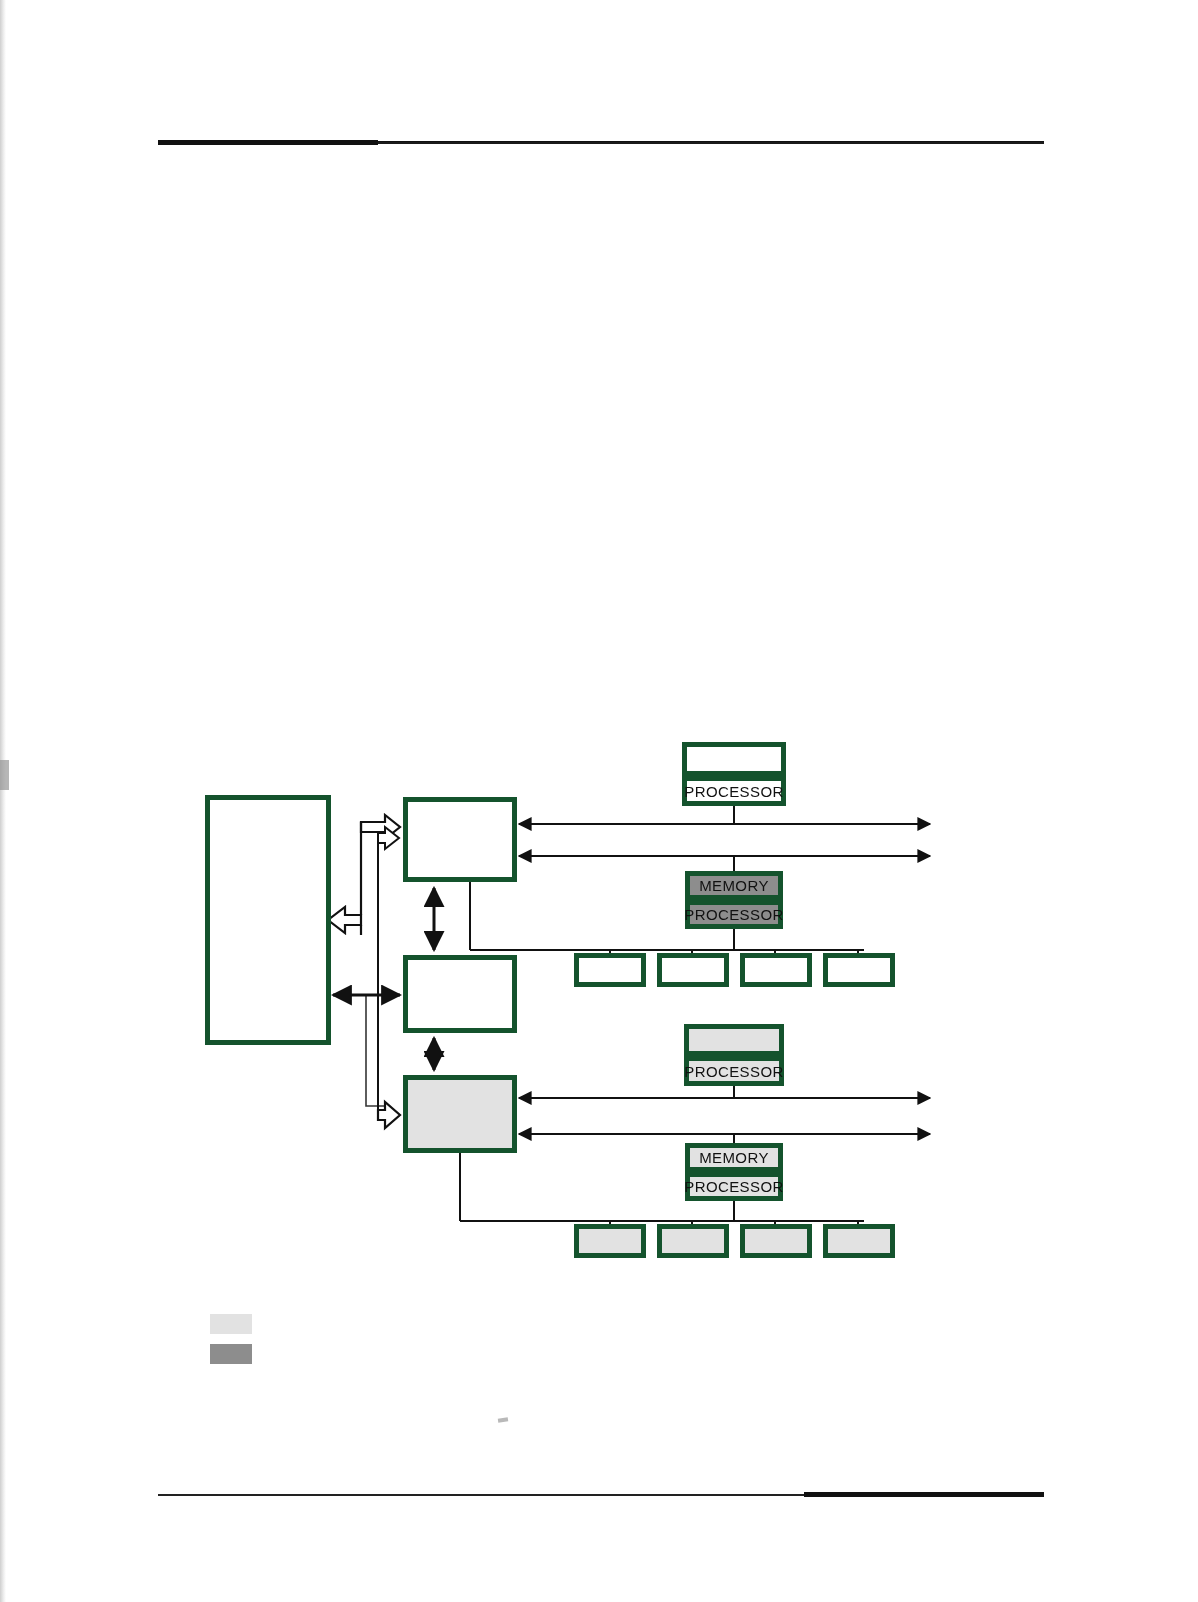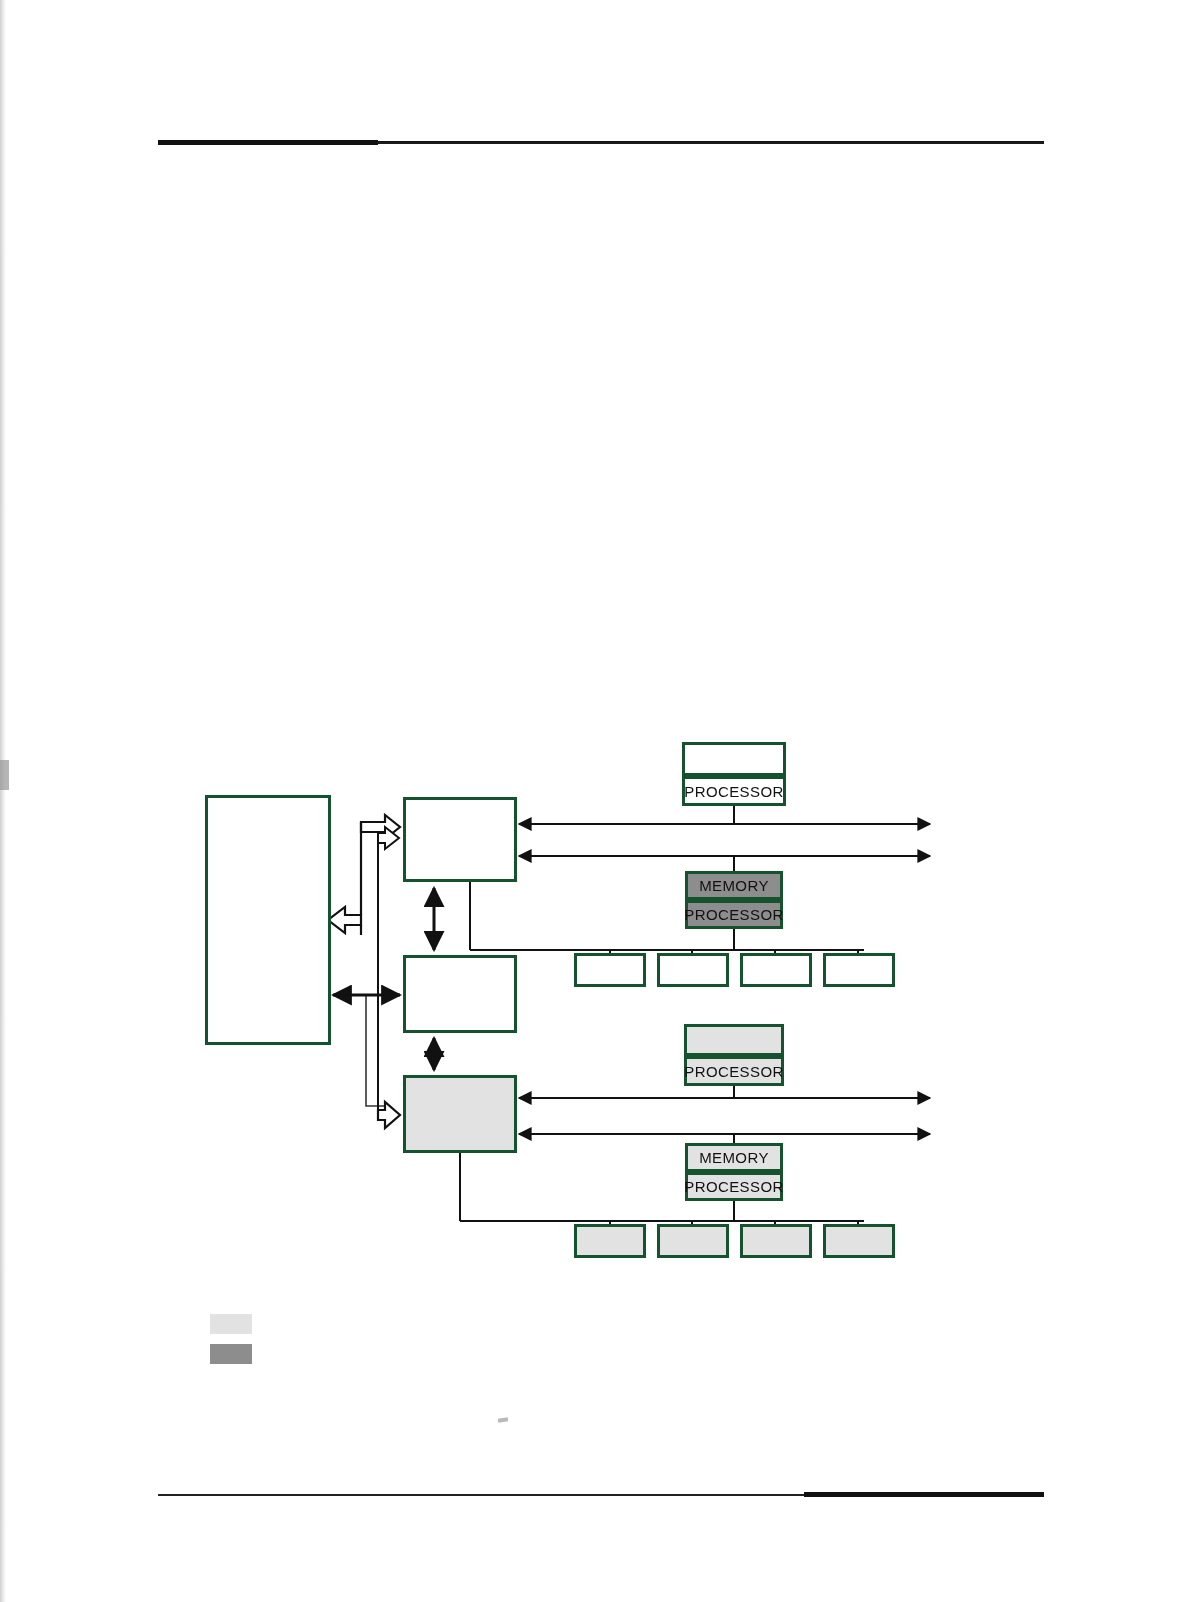--- a/index.html
+++ b/index.html
@@ -84,21 +84,21 @@
     position: absolute;
     left: 0; top: 0;
     width: 1198px; height: 1602px;
   }
 
   
   .box {
     position: absolute;
     box-sizing: border-box;
     background: #ffffff;
-    border: 3px solid #14532d;
+    border: 5px solid #14532d;
     display: flex;
     align-items: center;
     justify-content: center;
     font-size: 15px;
     letter-spacing: .4px;
     color: #111111;
     white-space: nowrap;
   }
   .box.gray-dark { background: #8d8d8d; }
   .box.gray-light { background: #e2e2e2; }

